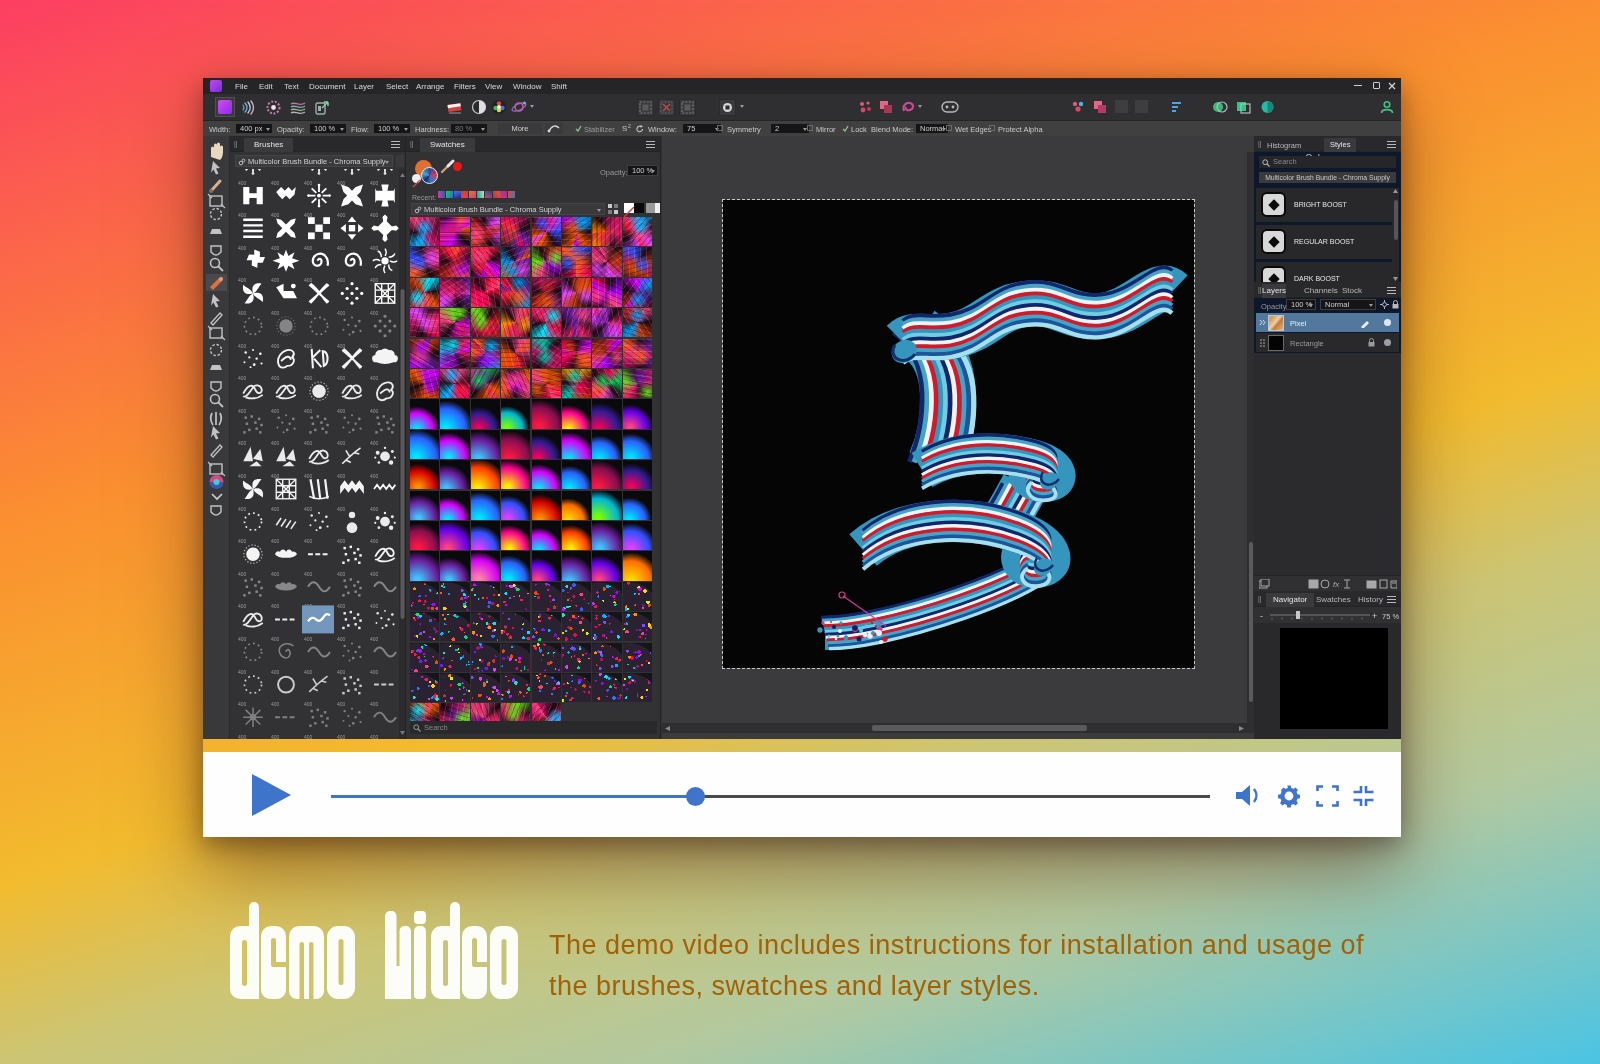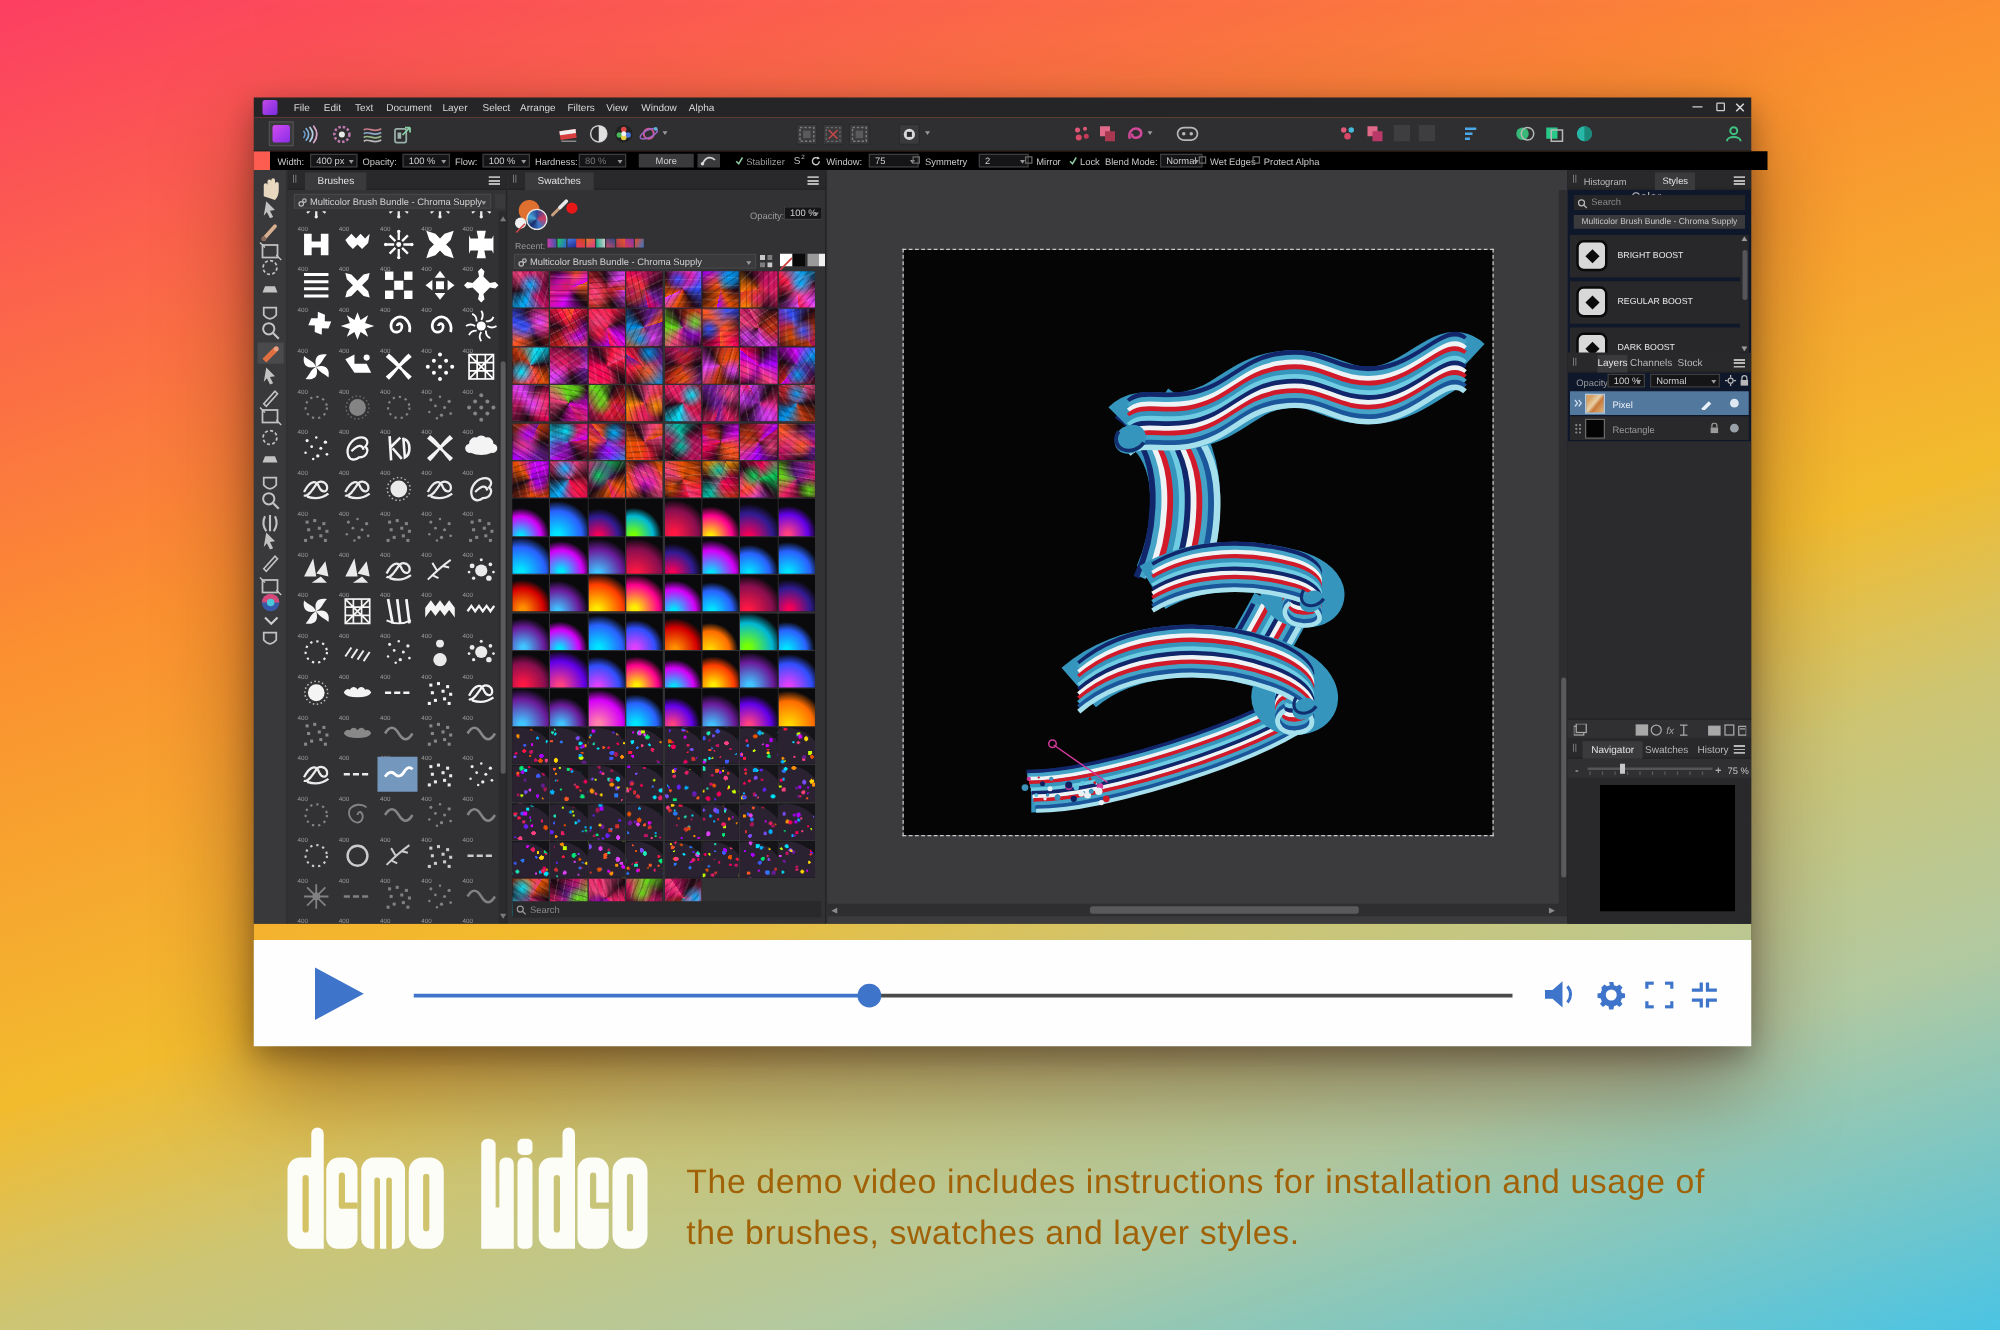--- a/index.html
+++ b/index.html
@@ -20,21 +20,21 @@
       <span class="abs" style="left:32px;top:4px;color:#d8d8d8">File</span>
       <span class="abs" style="left:56px;top:4px;color:#d8d8d8">Edit</span>
       <span class="abs" style="left:81px;top:4px;color:#d8d8d8">Text</span>
       <span class="abs" style="left:106px;top:4px;color:#d8d8d8">Document</span>
       <span class="abs" style="left:151px;top:4px;color:#d8d8d8">Layer</span>
       <span class="abs" style="left:183px;top:4px;color:#d8d8d8">Select</span>
       <span class="abs" style="left:213px;top:4px;color:#d8d8d8">Arrange</span>
       <span class="abs" style="left:251px;top:4px;color:#d8d8d8">Filters</span>
       <span class="abs" style="left:282px;top:4px;color:#d8d8d8">View</span>
       <span class="abs" style="left:310px;top:4px;color:#d8d8d8">Window</span>
-      <span class="abs" style="left:348px;top:4px;color:#d8d8d8">Alpha</span>
+      <span class="abs" style="left:348px;top:4px;color:#d8d8d8">Shift</span>
       <span class="abs" style="left:1151px;top:7px;width:8px;height:1.4px;background:#cfcfcf"></span>
       <span class="abs" style="left:1170px;top:4px;width:7px;height:7px;border:1px solid #cfcfcf;border-radius:1px"></span>
       <svg class="abs" style="left:1185px;top:4px" width="8" height="8" viewBox="0 0 8 8">
         <path d="M1 1 L7 7 M7 1 L1 7" stroke="#dadada" stroke-width="1.2"></path>
       </svg>
     </div>
     <div class="abs" style="left:0;top:16px;width:1198px;height:27px;background:#2f2f31;border-bottom:1px solid #242426">
       <div class="abs" style="left:12px;top:3px;width:20px;height:20px;background:#3a3a3c;border:1px solid #505052">
         <div style="position:absolute;left:2px;top:2px;width:14px;height:14px;border-radius:2px;background:linear-gradient(135deg,#d14cf0,#8a2ce8)"></div>
       </div>
@@ -152,21 +152,21 @@
       </svg>
       <svg class="abs" style="left:1056px;top:5px" width="17" height="16" viewBox="0 0 17 16">
         <circle cx="8.5" cy="8" r="6" fill="#28b8a8"></circle>
         <path d="M8.5 2 A6 6 0 0 1 8.5 14 Z" fill="#1a8878"></path>
       </svg>
       <svg class="abs" style="left:1176px;top:5px" width="16" height="16" viewBox="0 0 16 16">
         <circle cx="8" cy="5.5" r="2.8" fill="none" stroke="#3fc380" stroke-width="1.6"></circle>
         <path d="M2.5 14 C2.5 9.5 13.5 9.5 13.5 14" fill="none" stroke="#3fc380" stroke-width="1.6"></path>
       </svg>
     </div>
-    <div class="abs" style="left:13px;top:43px;width:1198px;height:15px;background:#000000;color:#c9c9c9;font-size:7.5px">
+    <div class="abs" style="left:0;top:43px;width:1198px;height:15px;background:#404040;color:#c9c9c9;font-size:7.5px">
       <span class="lbl" style="left:6px">Width:</span>
       <span class="lbl" style="left:74px">Opacity:</span>
       <span class="lbl" style="left:148px">Flow:</span>
       <span class="lbl" style="left:212px">Hardness:</span>
       <span class="lbl" style="left:445px">Window:</span>
       <span class="lbl" style="left:524px">Symmetry</span>
       <span class="lbl" style="left:613px">Mirror</span>
       <span class="lbl" style="left:648px">Lock</span>
       <span class="lbl" style="left:668px">Blend Mode:</span>
       <span class="lbl" style="left:752px">Wet Edges</span>
@@ -1017,21 +1017,21 @@
           <div class="abs" style="left:1.5px;top:12px;width:4px;height:40px;background:#55555a;border-radius:2px"></div>
           <svg style="position:absolute;top:1px;left:1px" width="5" height="4" viewBox="0 0 5 4">
             <path d="M2.5 0 L5 4 L0 4 Z" fill="#9a9a9a"></path>
           </svg>
           <svg style="position:absolute;bottom:1px;left:1px" width="5" height="4" viewBox="0 0 5 4">
             <path d="M2.5 4 L5 0 L0 0 Z" fill="#9a9a9a"></path>
           </svg>
         </div>
         <div class="abs panelhead" style="left:0;top:146px;width:147px;height:16px">
           <span class="abs dim" style="left:4px;top:4px;font-size:7px">||</span>
-          <div class="tab" style="left:24px;top:2px;height:14px;padding:0 0;font-size:8px;line-height:14px">Layers</div>
+          <div class="tab" style="left:8px;top:2px;height:14px;padding:0 0;font-size:8px;line-height:14px">Layers</div>
           <span class="abs" style="left:50px;top:4px;color:#b8b8b8;font-size:8px">Channels</span>
           <span class="abs" style="left:88px;top:4px;color:#b8b8b8;font-size:8px">Stock</span>
           <span class="ham" style="right:5px;top:5px"></span>
         </div>
         <span class="abs" style="left:7px;top:166px;font-size:7.5px;color:#9a9a9a">Opacity:</span>
         <div class="well" style="left:32px;top:163px;width:30px">100 %<i></i></div>
         <div class="well" style="left:66px;top:163px;width:56px">Normal<i></i></div>
         <svg class="abs" style="left:126px;top:164px" width="9" height="9" viewBox="0 0 9 9">
           <circle cx="4.5" cy="4.5" r="2" fill="none" stroke="#b8b8b8" stroke-width="1"></circle>
           <g stroke="#b8b8b8" stroke-width="1">

